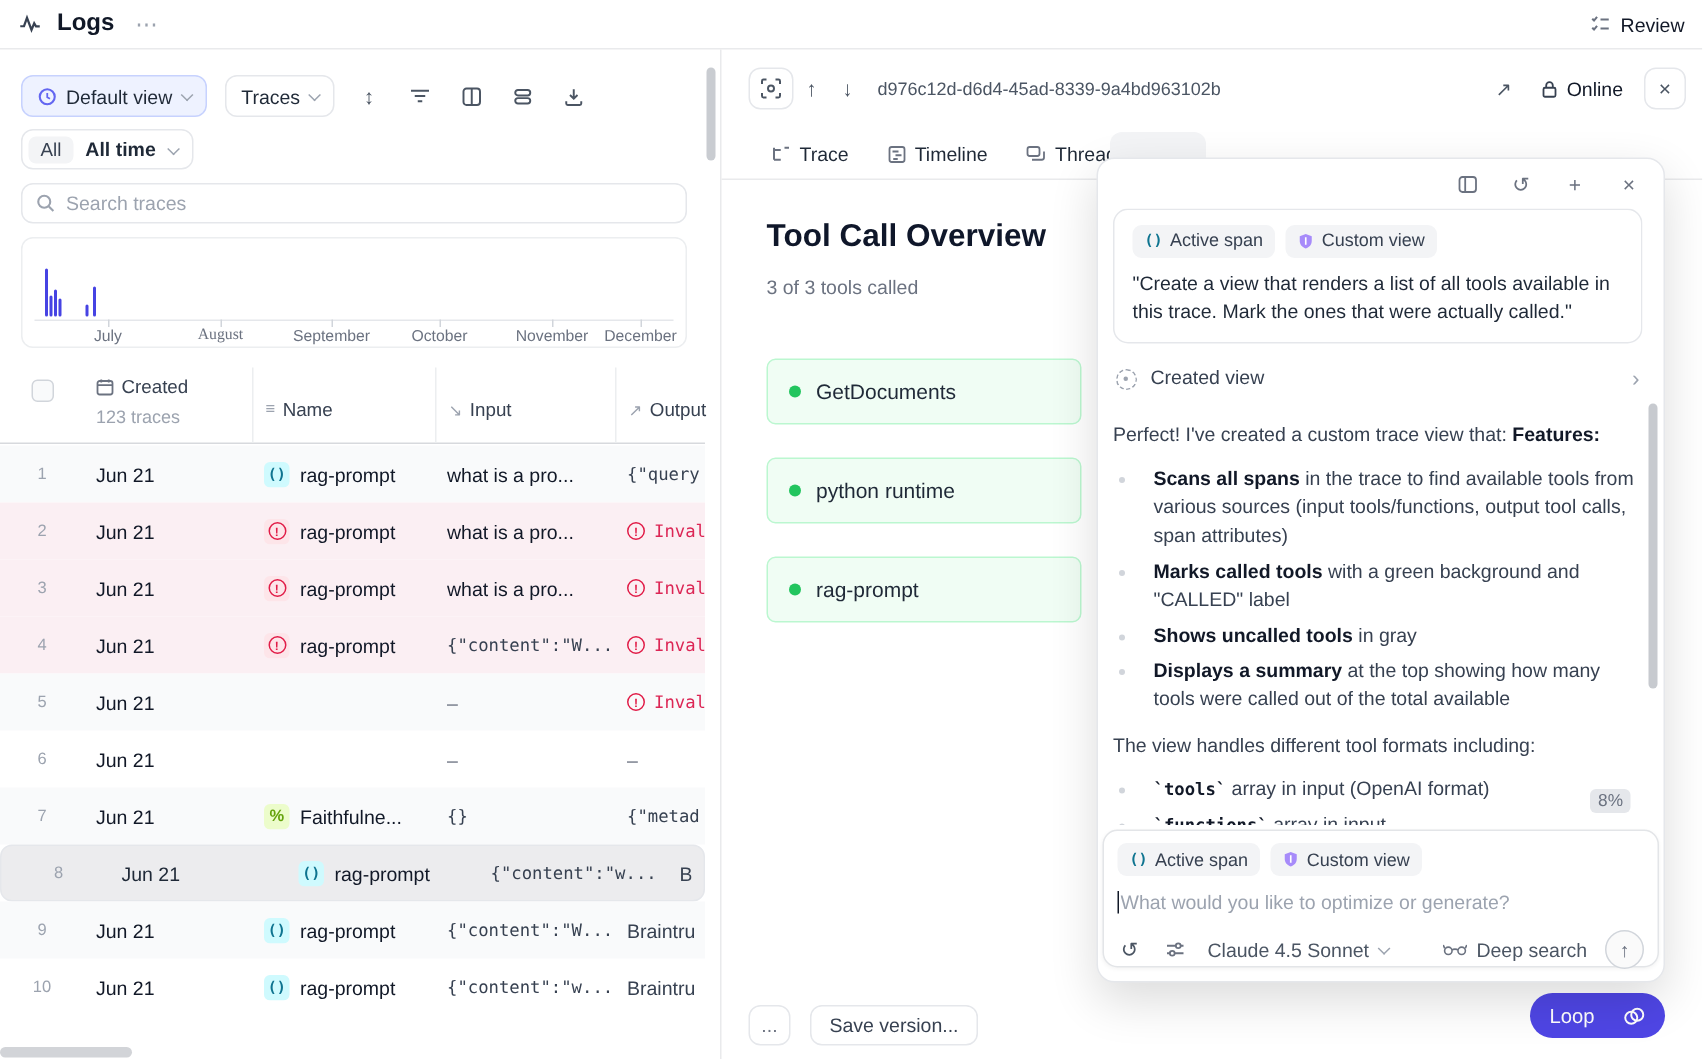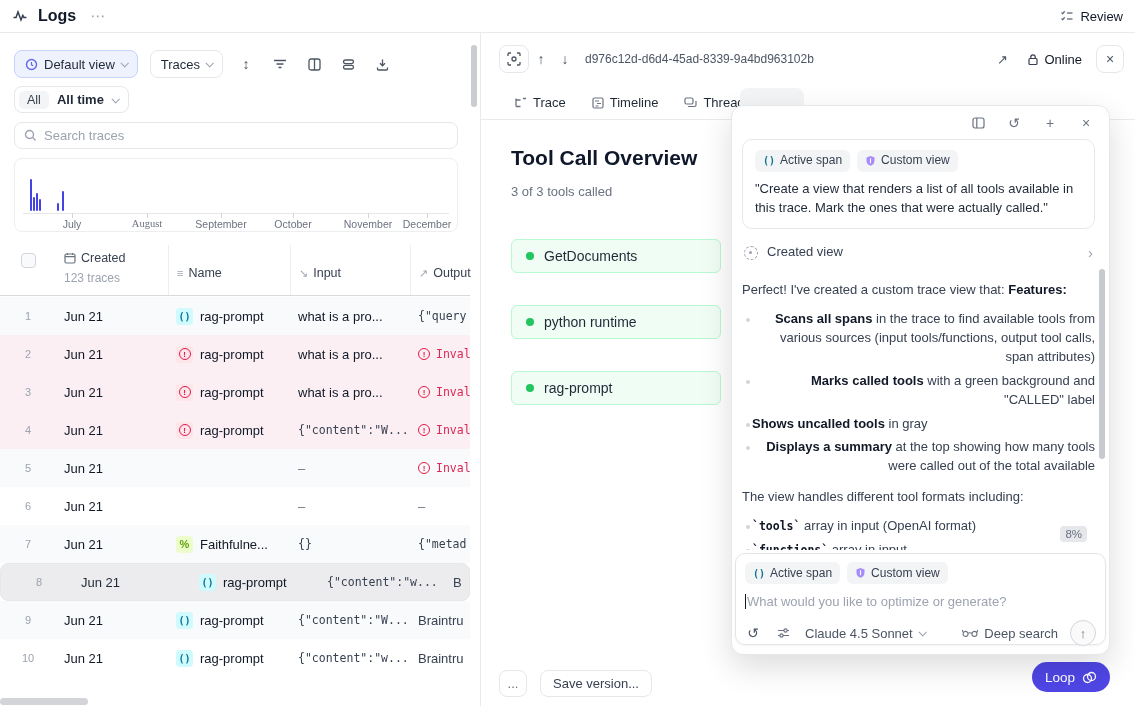--- a/index.html
+++ b/index.html
@@ -78,46 +78,46 @@
   .arrow { color:#4b5563; font-size:14px; background:none; border:none; cursor:pointer; width:24px; }
   .traceid { font-family:Liberation Sans, sans-serif; font-size:12px; color:#4b5563; margin-left:8px; }
   .tt-right { margin-left:auto; display:flex; align-items:center; gap:14px; }
   .share { display:flex; align-items:center; gap:5px; font-size:13px; color:#111827; background:none; border:none; cursor:pointer; font-family:inherit; }
   .tabs { position:absolute; top:53px; left:33px; right:0; height:33px; display:flex; align-items:center; gap:26px; }
   .tabsline { position:absolute; top:86px; left:0; right:0; height:1px; background:#e9eaec; }
   .tab { display:flex; align-items:center; gap:6px; font-size:13px; color:#1f2937; cursor:pointer; background:none; border:none; font-family:inherit; }
   .tab-partial { position:absolute; top:55px; left:259px; width:64px; height:26px; background:#f3f4f6; border-radius:8px; }
   .vtitle { position:absolute; top:113px; left:30px; font-size:21px; font-weight:700; color:#0f172a; }
   .vsub { position:absolute; top:151px; left:30px; font-size:13px; color:#6b7280; }
-  .tool-card { position:absolute; left:30px; width:210px; height:34px; background:#f0fdf4; border:1px solid #bbf7d0; border-radius:6px; display:flex; align-items:center; gap:10px; padding:0 14px; }
+  .tool-card { position:absolute; left:30px; width:210px; height:44px; background:#f0fdf4; border:1px solid #bbf7d0; border-radius:6px; display:flex; align-items:center; gap:10px; padding:0 14px; }
   .tool-dot { width:8px; height:8px; border-radius:50%; background:#22c55e; flex:0 0 auto; }
   .tool-name { font-size:14px; color:#1f2937; }
   .bbar-btn { position:absolute; bottom:9px; height:27px; border:1px solid #e5e7eb; border-radius:8px; background:#fff; font-size:13px; color:#374151; cursor:pointer; font-family:inherit; }
   .more-btn { left:18px; width:28px; color:#6b7280; }
   .savev { left:59px; padding:0 12px; }
-  .loop-btn { position:absolute; right:25px; bottom:14px; height:30px; border-radius:15px; background:#4f46e5; color:#fff; border:none; font-size:13.5px; display:flex; align-items:center; gap:7px; padding:0 13px; cursor:pointer; font-family:inherit; }
+  .loop-btn { position:absolute; right:25px; bottom:14px; height:30px; border-radius:15px; background:#4f46e5; color:#fff; border:none; font-size:13.5px; display:flex; align-items:center; gap:19px; padding:0 13px; cursor:pointer; font-family:inherit; }
 
   
   .overlay { position:absolute; left:731px; top:105px; width:379px; height:550px; background:#fff; border:1px solid #e5e7eb; border-radius:12px; box-shadow:0 12px 32px rgba(0,0,0,.14); z-index:5; overflow:hidden; }
   .ov-icons { position:absolute; top:8px; right:14px; display:flex; align-items:center; gap:18px; color:#6b7280; }
   .ov-icons .ibtn { width:18px; height:18px; font-size:14px; color:#6b7280; }
   .ov-body { position:absolute; top:33px; left:10px; right:14px; bottom:104px; overflow:hidden; font-size:13px; color:#374151; line-height:1.45; }
   .ucard { border:1px solid #e5e7eb; border-radius:10px; padding:10px 12px; margin-bottom:13px; }
   .chiprow { display:flex; gap:7px; margin-bottom:8px; }
   .mchip { display:inline-flex; align-items:center; gap:5px; background:#f3f4f6; border-radius:6px; height:22px; padding:0 8px; font-size:12px; color:#374151; }
   .mchip .code-g { color:#0e7490; font-family:"DejaVu Sans Mono", monospace; font-weight:700; font-size:10px; }
   .uquote { color:#1f2937; }
   .created-row { display:flex; align-items:center; gap:9px; margin:2px 2px 18px 2px; color:#374151; cursor:pointer; }
   .dotted-c { width:14px; height:14px; border:1.3px dashed #9ca3af; border-radius:50%; position:relative; flex:0 0 auto; }
   .dotted-c::after { content:""; position:absolute; left:4px; top:4px; width:3px; height:3px; border-radius:50%; background:#9ca3af; }
   .crt-chev { margin-left:auto; color:#9ca3af; font-size:15px; }
   .para { margin-bottom:10px; }
   .para b, .blt b { color:#111827; }
   ul.blts { list-style:none; margin:0 0 12px 4px; }
-  ul.blts li { display:flex; gap:2px; margin-bottom:5px;text-align:right; }
+  ul.blts li { display:flex; gap:19px; margin-bottom:5px; }
   .bdot { width:4px; height:4px; border-radius:50%; background:#d1d5db; margin-top:8px; flex:0 0 auto; }
   code.ic { font-family:"DejaVu Sans Mono", monospace; font-size:11.5px; font-weight:700; color:#111827; }
   .usage { position:absolute; right:22px; top:420px; background:#e5e7eb; color:#6b7280; font-size:11.5px; border-radius:4px; padding:2px 5px; }
   .ov-scroll { position:absolute; right:4px; top:163px; width:6px; height:190px; border-radius:3px; background:#c7cacf; }
 
   .composer { position:absolute; left:3px; right:3px; bottom:9px; height:92px; border:1px solid #e3e5e8; border-radius:10px; background:#fff; box-shadow:0 1px 3px rgba(0,0,0,.05); padding:8px 9px 6px 9px; }
   .composer .chiprow { margin-bottom:7px; }
   .cinput { display:flex; align-items:center; height:20px; }
   .caret { width:1px; height:15px; background:#111827; margin-right:1px; }
   .cinput input { border:none; outline:none; flex:1; font-size:13px; font-family:inherit; background:transparent; color:#111827; }

